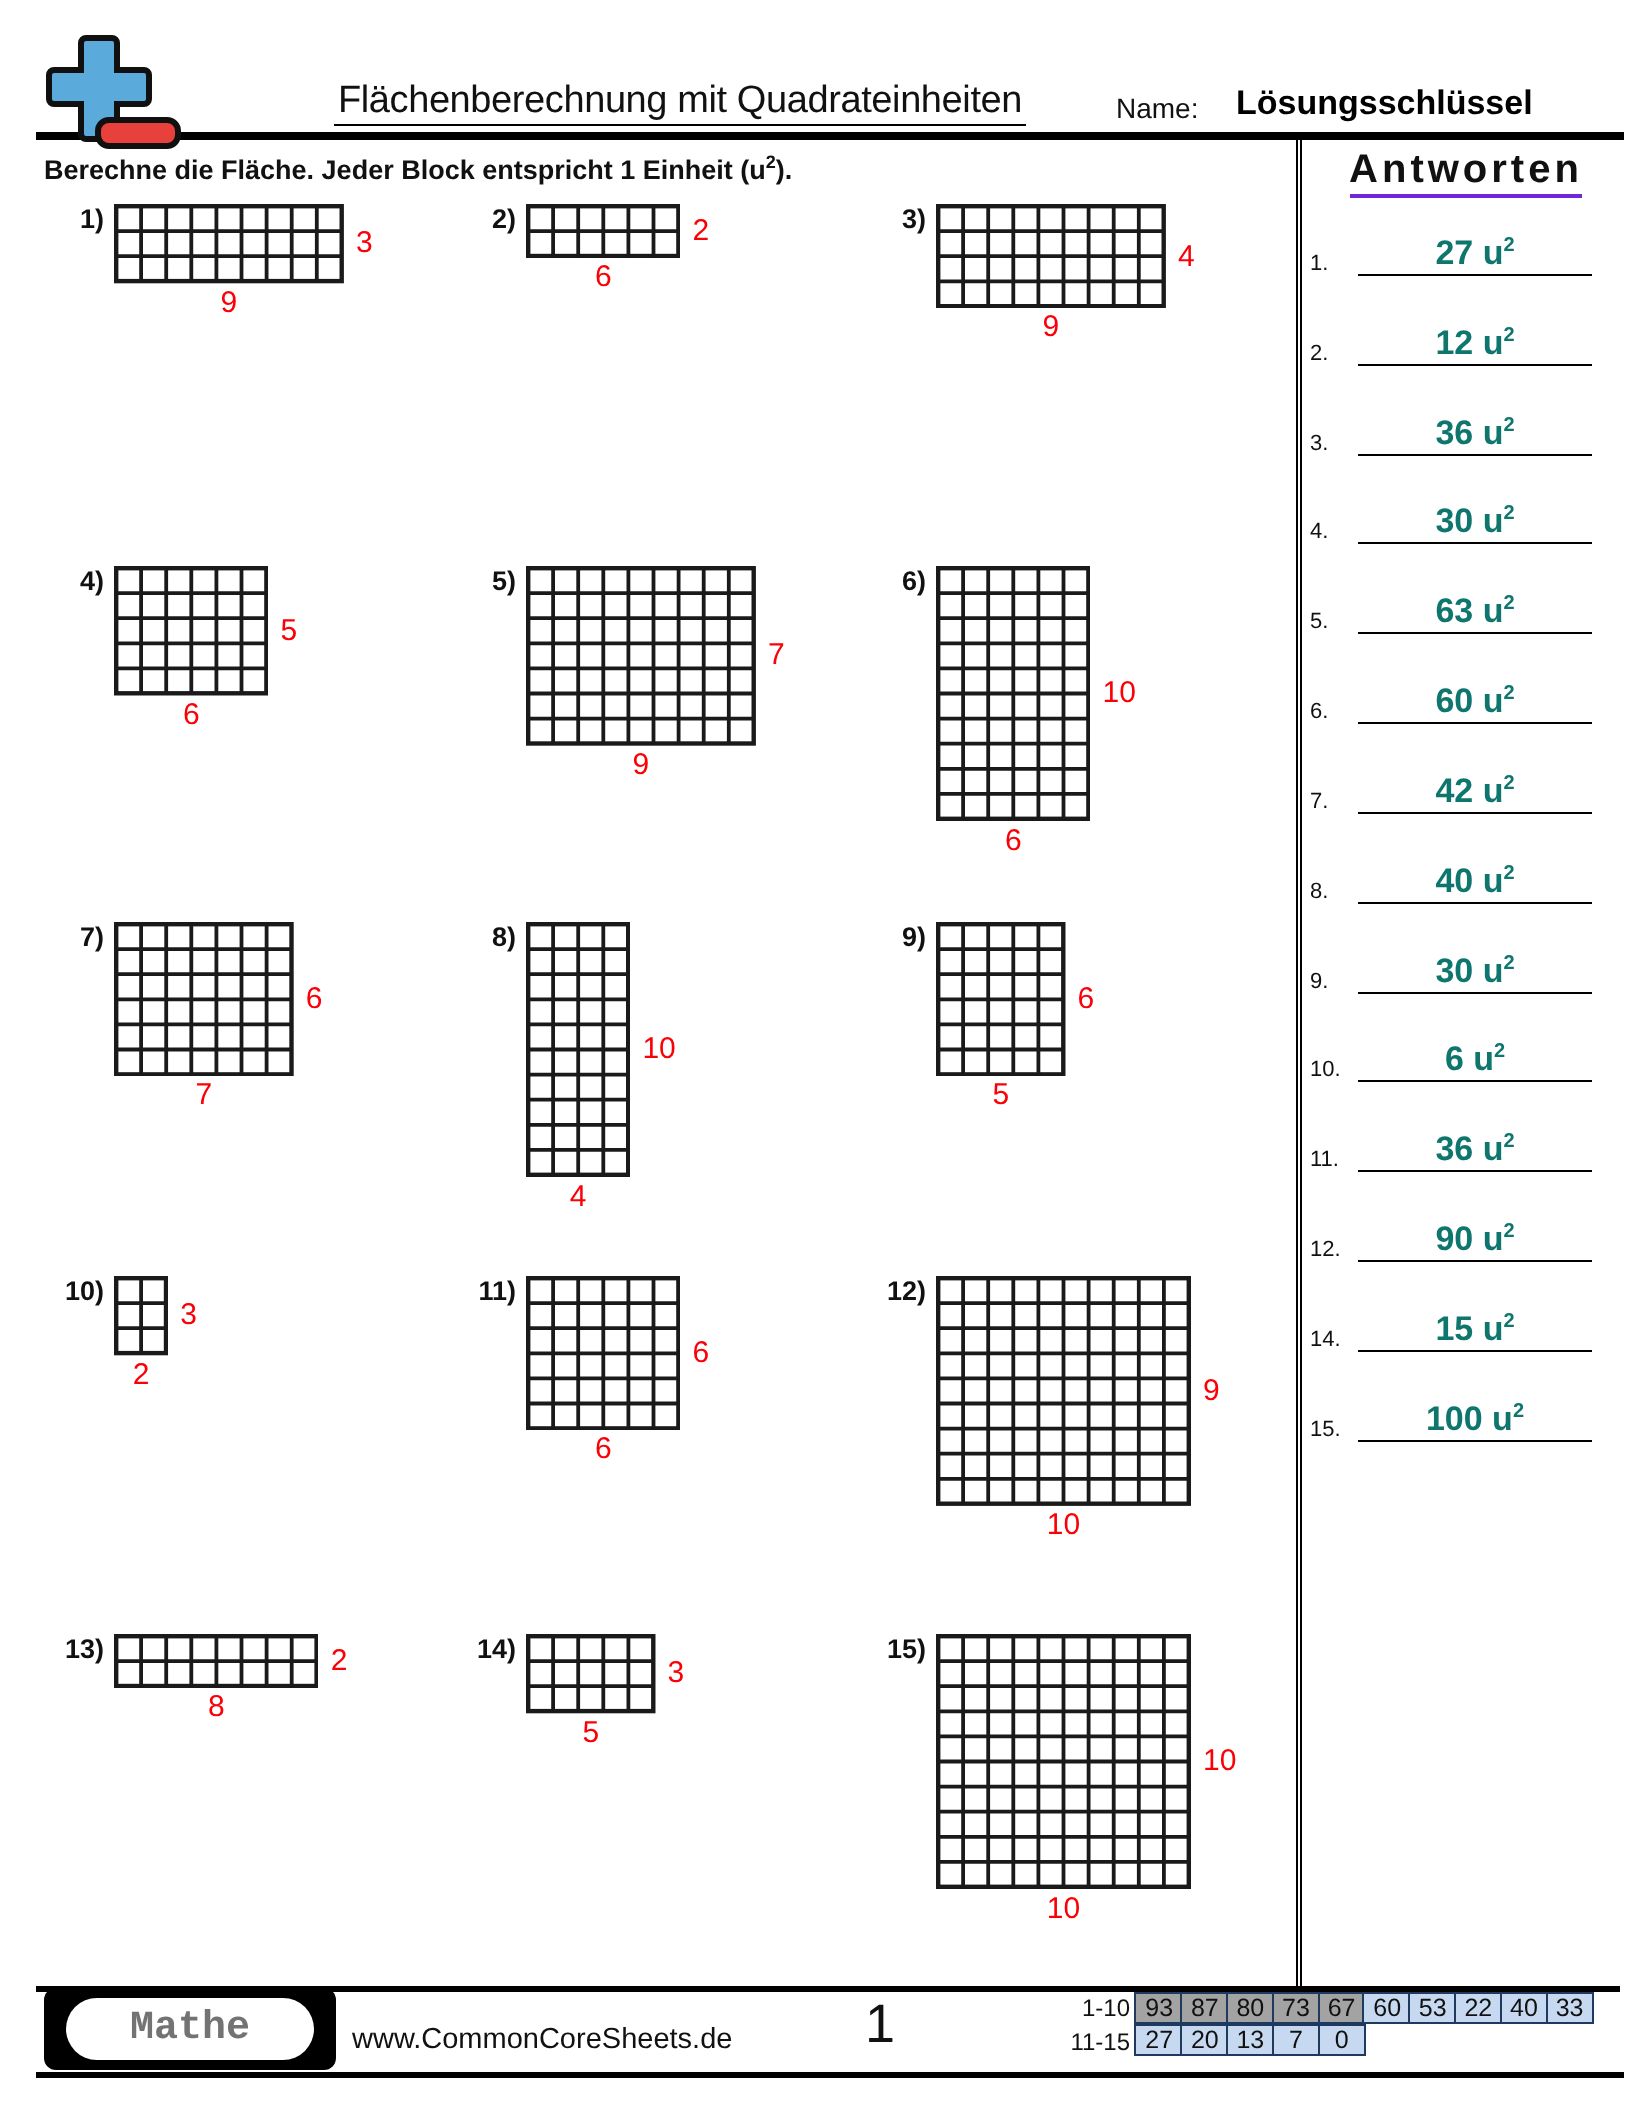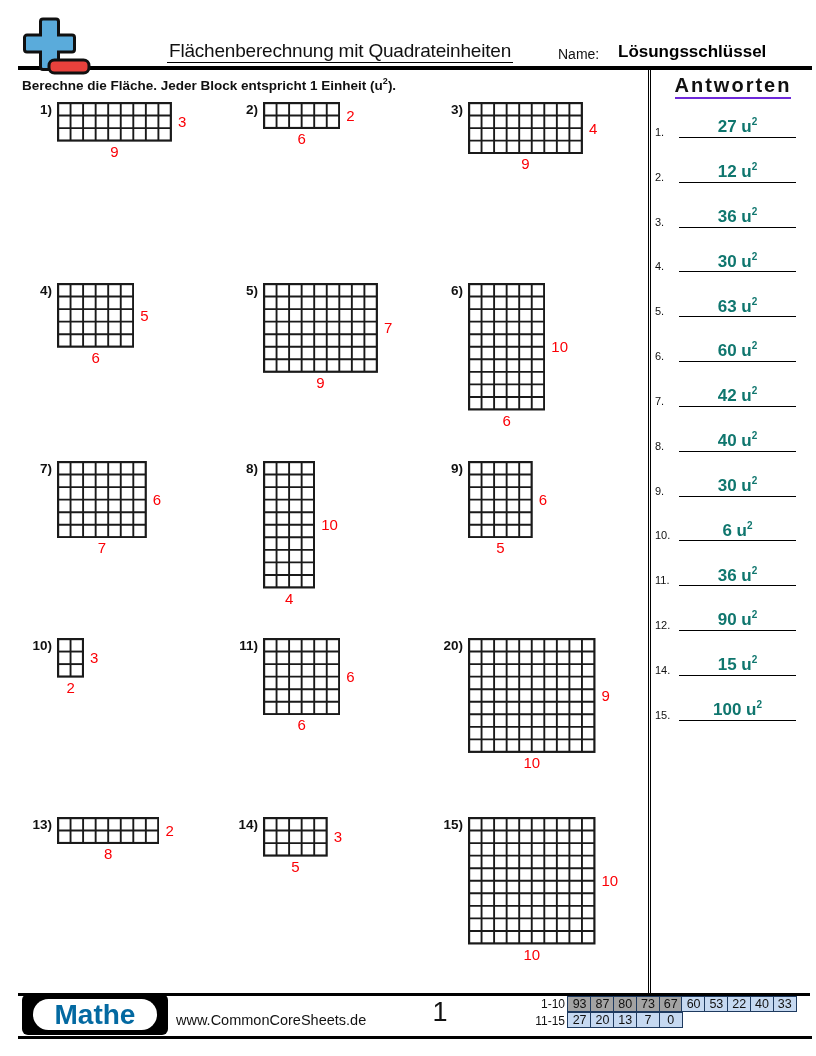--- a/index.html
+++ b/index.html
@@ -41,21 +41,21 @@
   .prow{display:flex;align-items:center;}
   .dright{margin-left:6px;font-size:15px;color:#fb0006;}
   .dbottom{text-align:center;font-size:15px;color:#fb0006;margin-top:1px;}
   .pgrid{display:block;}
   
   .ft-rule-top{position:absolute;left:18px;right:6px;top:993px;height:3px;background:#000;}
   .ft-rule-bot{position:absolute;left:18px;right:4px;top:1036px;height:2.5px;background:#000;}
   .badge{position:absolute;left:22px;top:994px;width:146px;height:41px;background:#000;border-radius:6px;
          display:flex;align-items:center;justify-content:center;z-index:3;}
   .badge-pill{background:#fff;border-radius:999px;width:124px;height:31px;display:flex;align-items:center;justify-content:center;}
-  .badge-pill span{font-size:28px;font-weight:bold;color:#0369a1;}
+  .badge-pill span{font-size:20px;font-weight:bold;color:#737373;font-family:Liberation Mono, monospace;}
   .site{position:absolute;left:176px;top:1012px;font-size:14.5px;color:#111;}
   .pageno{position:absolute;left:400px;top:997px;width:80px;text-align:center;font-size:27px;color:#111;}
   .score{position:absolute;left:527px;top:995px;z-index:3;}
   .scrow{display:flex;align-items:center;height:17.5px;}
   .sclabel{width:38px;text-align:right;padding-right:4px;font-size:12px;display:flex;align-items:center;justify-content:flex-end;}
   .sccell{width:24.4px;box-sizing:border-box;border:1.6px solid #1e3a5f;margin-left:-1.6px;
           display:flex;align-items:center;justify-content:center;font-size:12.5px;background:#a3a3a3;}
   .scrow + .scrow .sccell{margin-top:-1.6px;}
   .sccell.hl{background:#c6d9f1;}
   .scrow2 .sccell{margin-top:-1.6px;}
@@ -382,21 +382,21 @@
               <line x1="1" x2="76.30000000000001" y1="38.650000000000006" y2="38.650000000000006" stroke="#1a1a1a" stroke-width="1.9"></line>
               <line x1="1" x2="76.30000000000001" y1="51.20000000000001" y2="51.20000000000001" stroke="#1a1a1a" stroke-width="1.9"></line>
               <line x1="1" x2="76.30000000000001" y1="63.75000000000001" y2="63.75000000000001" stroke="#1a1a1a" stroke-width="1.9"></line>
             </svg>
             <span class="dright">6</span>
           </div>
           <div class="dbottom" style="width: 77.3px;">6</div>
         </div>
       </div>
       <div class="prob">
-        <div class="pnum">20)</div>
+        <div class="pnum">12)</div>
         <div>
           <div class="prow">
             <svg width="127.5" height="114.95" class="pgrid">
               <rect x="1.1" y="1.1" width="125.3" height="112.75" fill="#fff" stroke="#1a1a1a" stroke-width="2.2"></rect>
               <line x1="13.55" x2="13.55" y1="1" y2="113.95" stroke="#1a1a1a" stroke-width="1.9"></line>
               <line x1="26.1" x2="26.1" y1="1" y2="113.95" stroke="#1a1a1a" stroke-width="1.9"></line>
               <line x1="38.65" x2="38.65" y1="1" y2="113.95" stroke="#1a1a1a" stroke-width="1.9"></line>
               <line x1="51.2" x2="51.2" y1="1" y2="113.95" stroke="#1a1a1a" stroke-width="1.9"></line>
               <line x1="63.75" x2="63.75" y1="1" y2="113.95" stroke="#1a1a1a" stroke-width="1.9"></line>
               <line x1="76.3" x2="76.3" y1="1" y2="113.95" stroke="#1a1a1a" stroke-width="1.9"></line>

